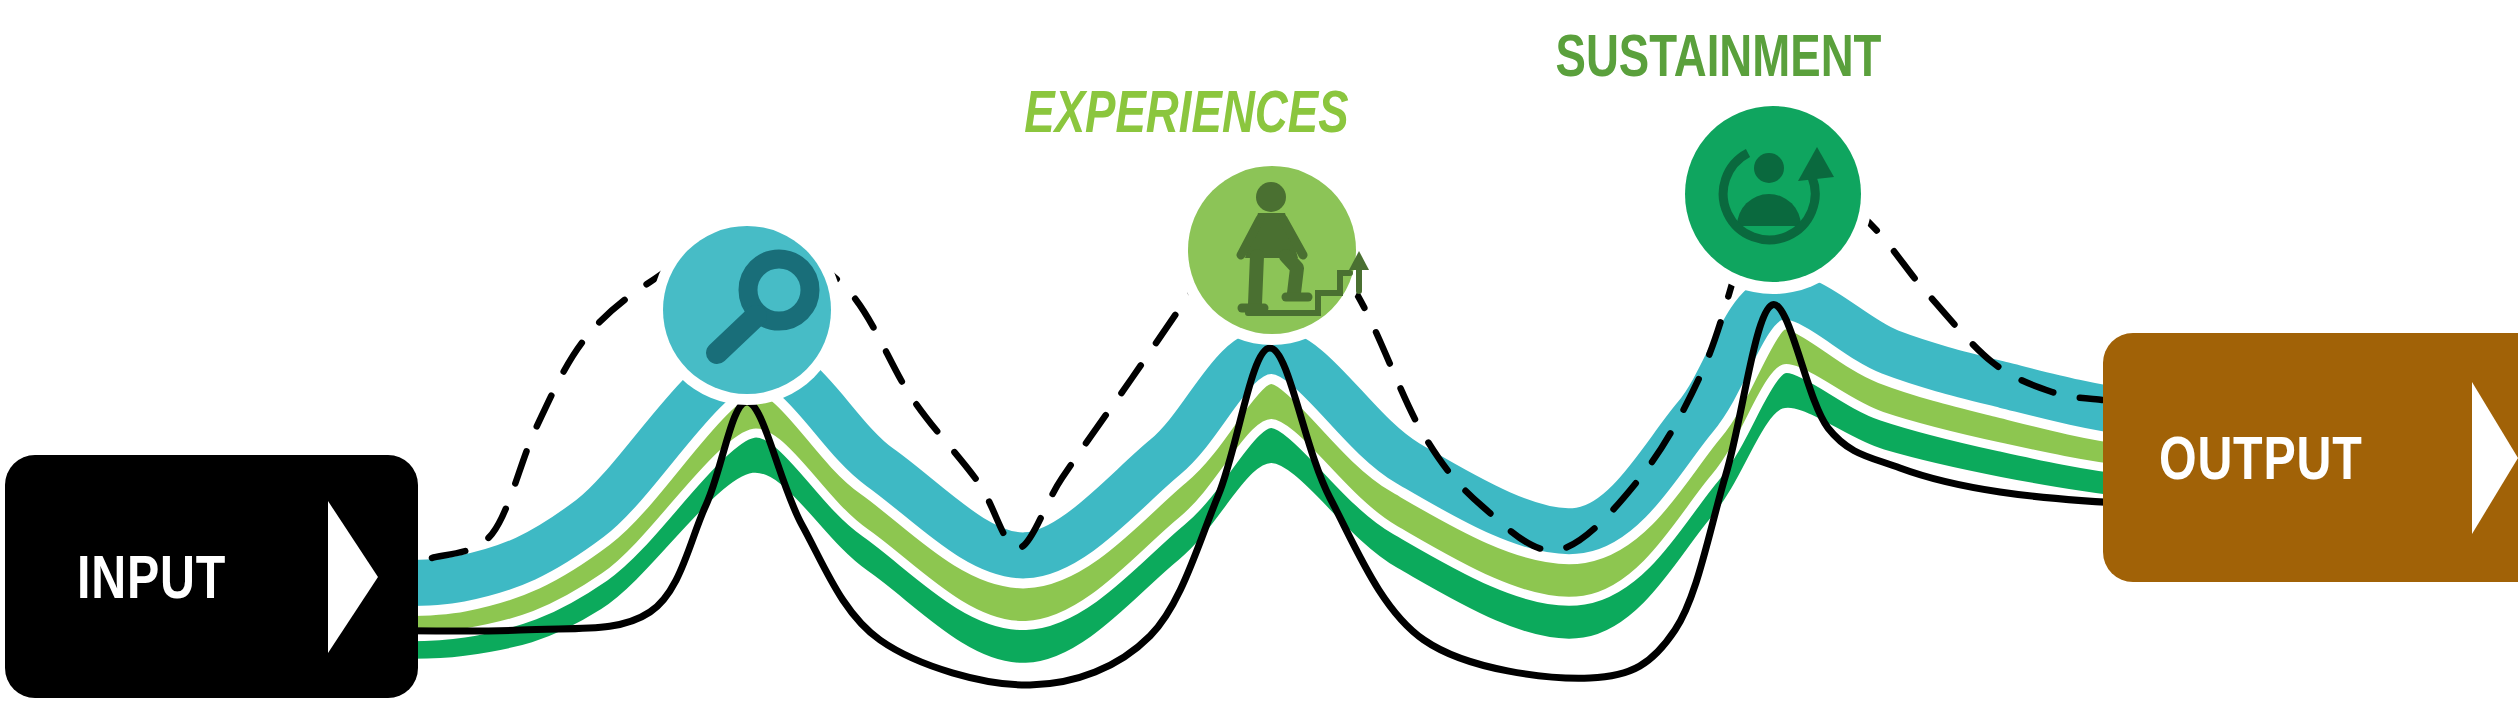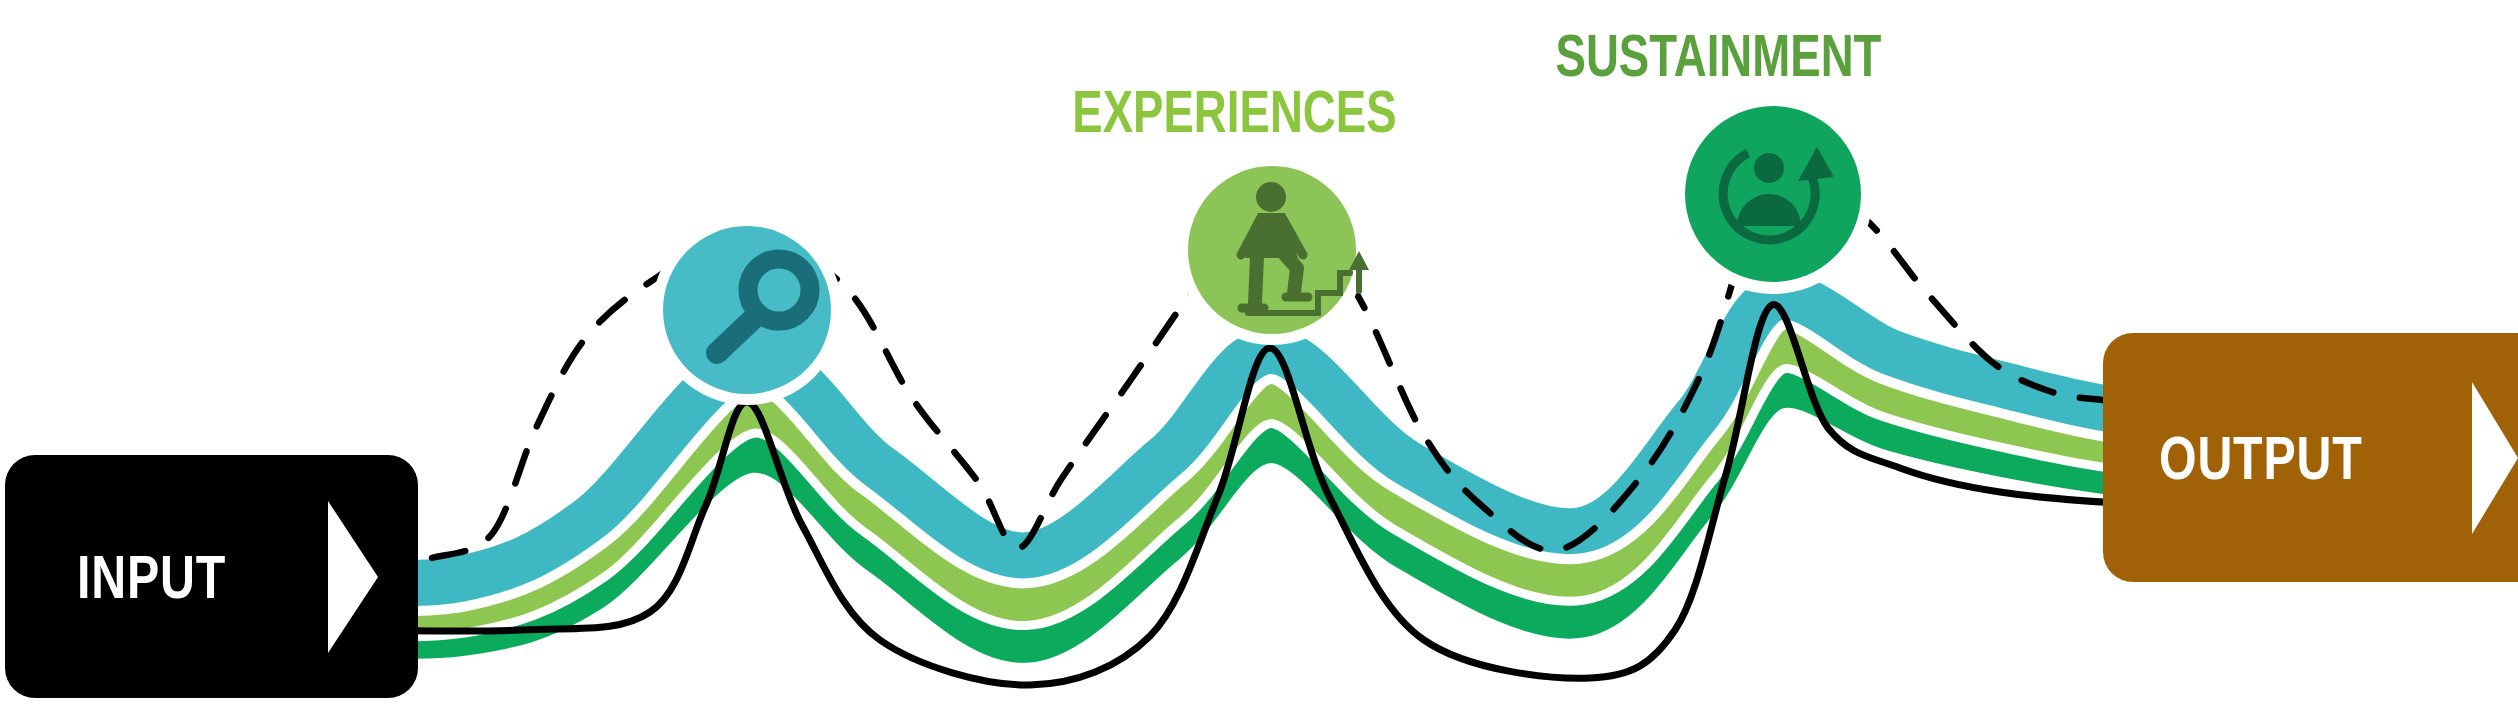--- a/index.html
+++ b/index.html
@@ -58,21 +58,21 @@
         <path d="M1349,270 L1369,270 L1359,251 Z" fill="#4a7031"></path>
       </g>
       <g>
         <circle cx="1769" cy="168" r="15" fill="#0a693e"></circle>
         <path d="M1737,226 A 32 32 0 0 1 1801,226 Z" fill="#0a693e"></path>
         <path d="M1748,153 A 46 46 0 1 0 1812,177" fill="none" stroke="#0a693e" stroke-width="9"></path>
         <path d="M1798,181 L1834,177 L1817,147 Z" fill="#0a693e"></path>
       </g>
     </svg>
 
-  <div class="stage-label" id="lbl1" style="left: 974px; top: 82px; color: rgb(139, 198, 62);">
+  <div class="stage-label" id="lbl1" style="left: 926px; top: 82px; color: rgb(139, 198, 62); font-style: italic;">
     <span>EXPERIENCES</span>
   </div>
   <div class="stage-label" id="lbl2" style="left: 1458px; top: 26px; color: rgb(90, 160, 60);">
     <span>SUSTAINMENT</span>
   </div>
 
   <div class="endpoint-box" id="input-box" style="left: 5px; top: 455px; width: 413px; height: 243px; background: rgb(0, 0, 0);">
     <span class="ep-text" style="margin-left: 72px; color: rgb(255, 255, 255);">INPUT</span>
     <div class="ep-arrow" id="input-arrow" style="right: 40px; border-left: 50px solid rgb(255, 255, 255);"></div>
   </div>

